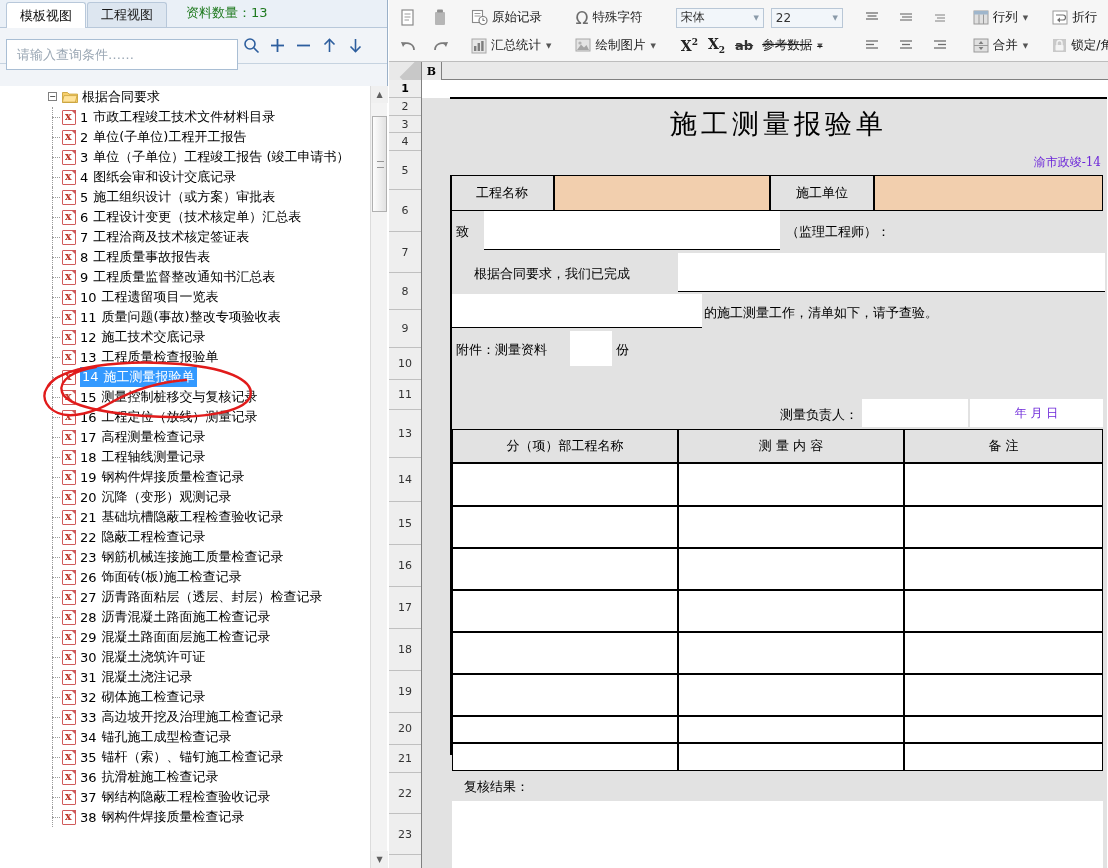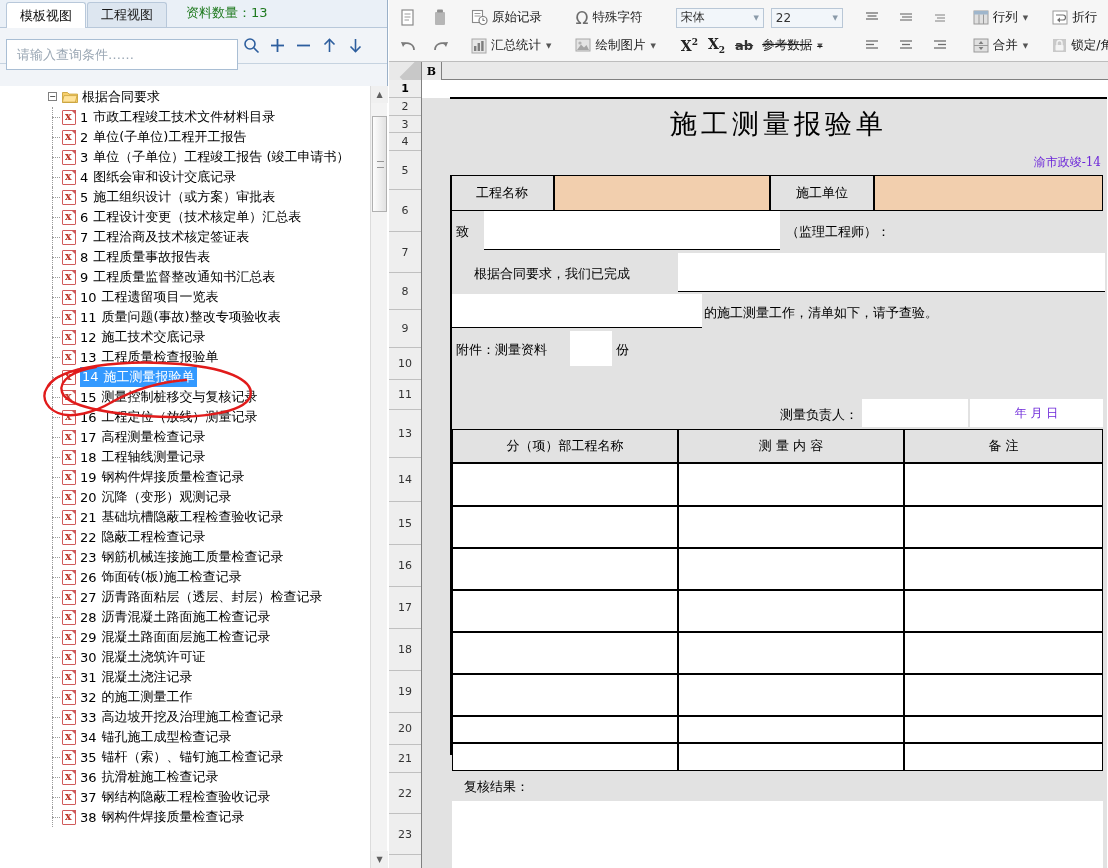--- a/index.html
+++ b/index.html
@@ -506,21 +506,21 @@
             <span class="lbl">混凝土浇筑许可证</span>
           </div>
           <div class="tnode leaf">
             <span class="xls-ico"></span>
             <span class="num">31</span>
             <span class="lbl">混凝土浇注记录</span>
           </div>
           <div class="tnode leaf">
             <span class="xls-ico"></span>
             <span class="num">32</span>
-            <span class="lbl">的施工测量工作</span>
+            <span class="lbl">砌体施工检查记录</span>
           </div>
           <div class="tnode leaf">
             <span class="xls-ico"></span>
             <span class="num">33</span>
             <span class="lbl">高边坡开挖及治理施工检查记录</span>
           </div>
           <div class="tnode leaf">
             <span class="xls-ico"></span>
             <span class="num">34</span>
             <span class="lbl">锚孔施工成型检查记录</span>

